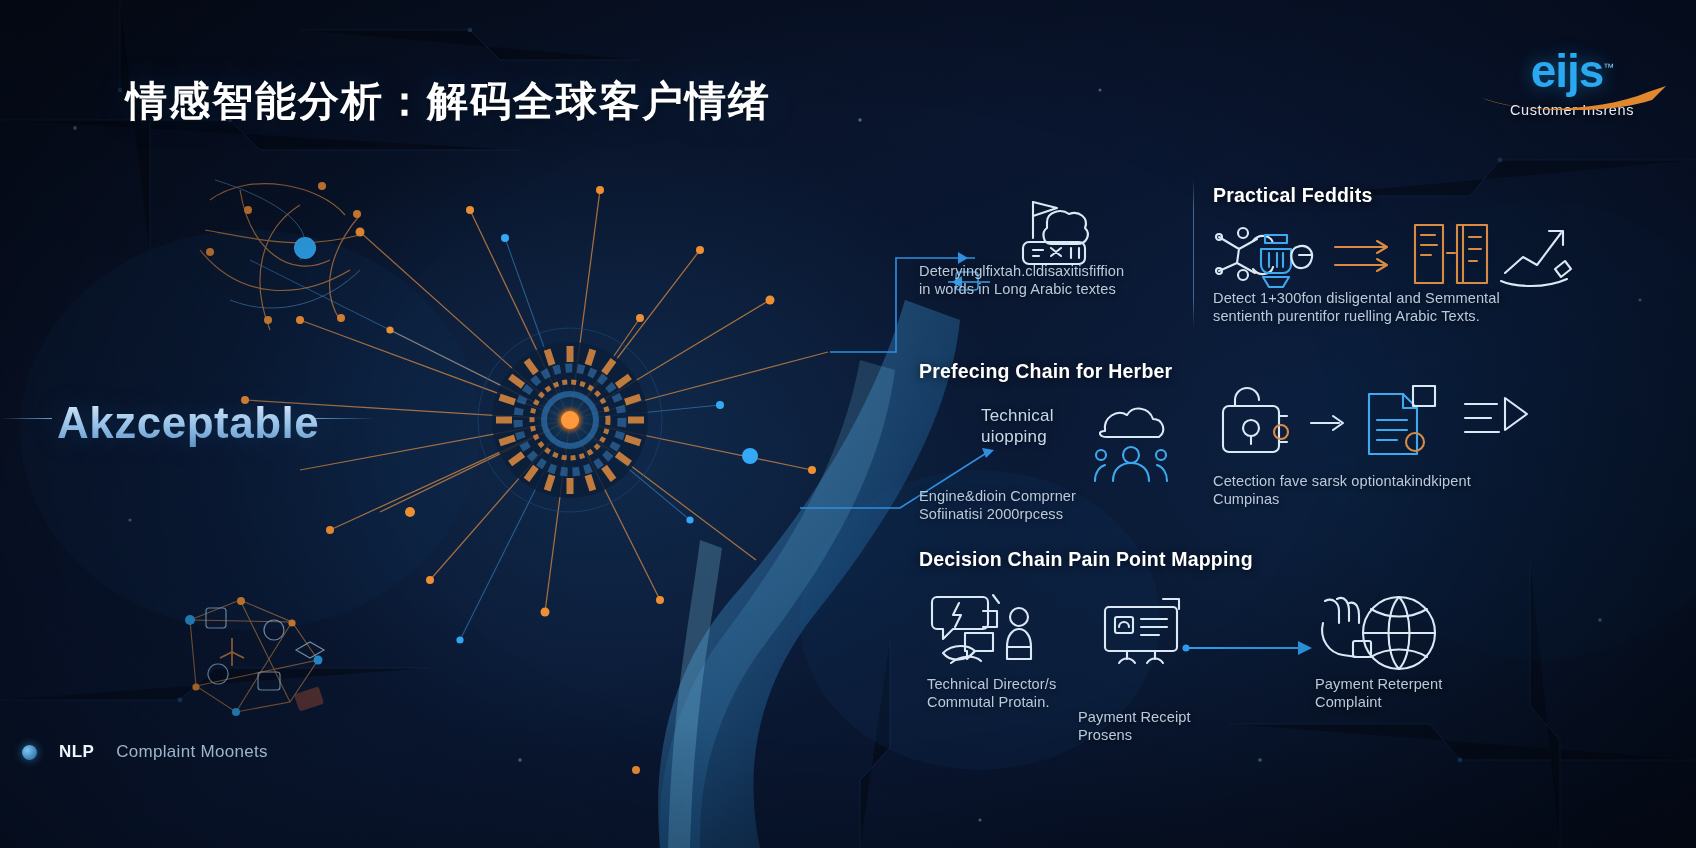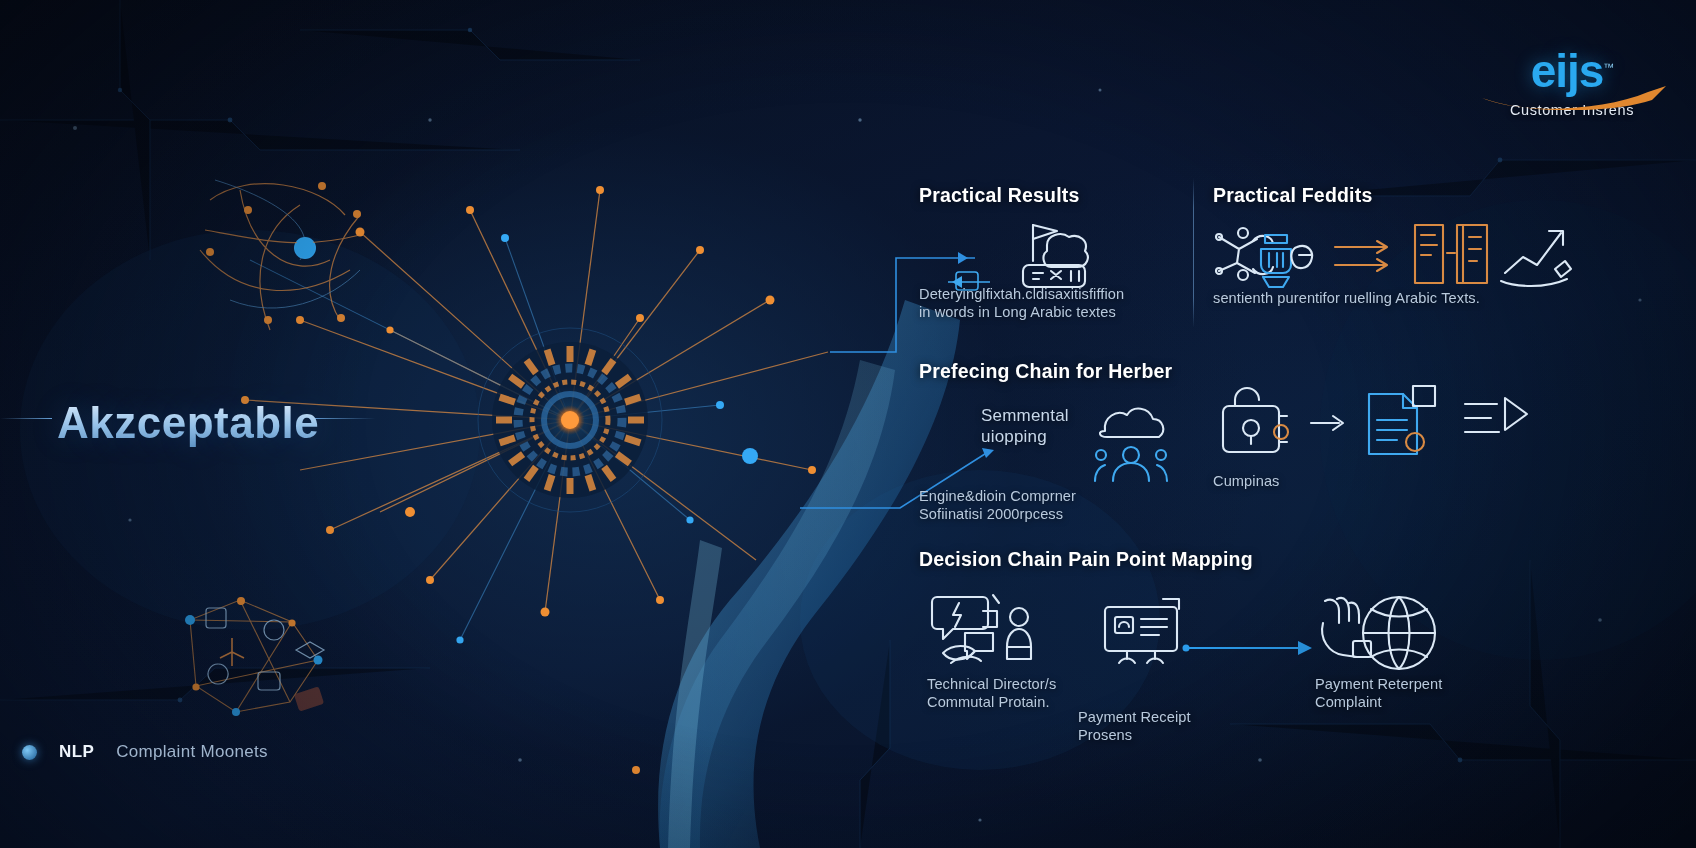--- a/index.html
+++ b/index.html
@@ -308,20 +308,21 @@
 
     <g>
       <path d="M1185 648 H1300" stroke="#2b9bea" stroke-width="2" fill="none"></path>
       <path d="M1298 641 l14 7 -14 7 z" fill="#2b9bea"></path>
       <circle cx="1186" cy="648" r="3.5" fill="#2b9bea"></circle>
     </g>
   </svg>
 
   <div class="vignette"></div>
 
+  <div class="title">情感智能分析：解码全球客户情绪</div>
 
   <div class="logo">
     <div class="logo-word">
       <span>eijs</span><span class="logo-tm">™</span>
     </div>
     <svg class="logo-swoosh" viewBox="0 0 190 26">
       <path d="M2 14 C40 30 120 28 168 8 L186 2 L172 16 C130 30 46 30 2 14 Z" fill="#e0872f"></path>
     </svg>
     <div class="logo-tag">Customer Insrens</div>
   </div>
@@ -334,21 +335,20 @@
     <span class="footer-dot"></span>
     <span class="footer-strong">NLP</span>
     <span class="footer-text">Complaint Moonets</span>
   </div>
 
   <div class="panel">
 
     <div class="divider" style="left:288px;top:10px;height:150px;"></div>
 
     <div class="sec" style="left:14px;top:16px;width:260px;">
-      <div class="sec-title">Practical Results</div>
       <div style="position:relative;height:78px;">
         <svg width="96" height="74" viewBox="0 0 96 74" style="position:absolute;left:84px;top:10px;">
           <path class="ico" d="M30 8 L30 44"></path>
           <path class="ico" d="M30 8 L54 14 L30 22"></path>
           <path class="ico" d="M44 28 C44 18 58 14 66 20 C76 16 86 24 82 34 C88 40 84 50 74 50 L48 50 C40 50 38 38 44 34 Z"></path>
           <rect class="ico" x="20" y="48" width="62" height="22" rx="6"></rect>
           <path class="ico" d="M30 56 h10 M30 62 h6 M48 54 l10 8 M58 54 l-10 8 M68 54 v10 M76 54 v10"></path>
         </svg>
       </div>
       <div class="sec-cap">Deteryinglfixtah.cldisaxitisfiffion</div>
@@ -402,27 +402,28 @@
 
         <svg width="80" height="72" viewBox="0 0 80 72" style="position:absolute;left:284px;top:10px;">
           <g class="ico">
             <path d="M8 56 L26 40 L40 48 L64 16"></path>
             <path d="M52 14 h14 v14"></path>
             <path d="M4 64 c14 6 44 8 66 -2"></path>
             <path d="M58 52 l10 -8 6 8 -10 8 z"></path>
           </g>
         </svg>
       </div>
+      <div class="sec-cap">Detect 1+300fon disligental and Semmental</div>
       <div class="sec-cap">sentienth purentifor ruelling Arabic Texts.</div>
     </div>
 
     <div class="sec" style="left:14px;top:192px;width:270px;">
       <div class="sec-title">Prefecing Chain for Herber</div>
       <div style="position:relative;height:104px;">
-        <div class="sub-label" style="position:absolute;left:62px;top:22px;">Semmental</div>
+        <div class="sub-label" style="position:absolute;left:62px;top:22px;">Technical</div>
         <div class="sub-label" style="position:absolute;left:62px;top:43px;">uiopping</div>
         <svg width="96" height="96" viewBox="0 0 96 96" style="position:absolute;left:164px;top:12px;">
           <g class="ico">
             <path d="M22 36 c-2 -14 12 -22 22 -16 c6 -10 22 -8 26 4 c10 0 14 12 6 18 l-52 0 c-8 0 -10 -6 -2 -6 z"></path>
           </g>
           <g class="ico-b">
             <circle cx="48" cy="60" r="8"></circle>
             <path d="M30 86 c0 -12 8 -18 18 -18 c10 0 18 6 18 18"></path>
             <path d="M22 70 c-6 2 -10 8 -10 16"></path>
             <path d="M74 70 c6 2 10 8 10 16"></path>
@@ -464,20 +465,21 @@
           </g>
           <circle cx="58" cy="60" r="9" class="ico-o"></circle>
         </svg>
         <svg width="76" height="66" viewBox="0 0 76 66" style="position:absolute;left:246px;top:12px;">
           <g class="ico">
             <path d="M6 12 h32 M6 26 h26 M6 40 h34"></path>
             <path d="M46 6 l22 16 -22 16 z"></path>
           </g>
         </svg>
       </div>
+      <div class="sec-cap">Cetection fave sarsk optiontakindkipent</div>
       <div class="sec-cap">Cumpinas</div>
     </div>
 
     <div class="sec" style="left:14px;top:380px;width:740px;">
       <div class="sec-title">Decision Chain Pain Point Mapping</div>
 
       <div style="position:relative;height:86px;margin-top:18px;">
         <svg width="118" height="86" viewBox="0 0 118 86" style="position:absolute;left:6px;top:0;">
           <g class="ico">
             <path d="M12 8 h46 a5 5 0 0 1 5 5 v22 a5 5 0 0 1 -5 5 h-30 l-10 10 v-10 h-6 a5 5 0 0 1 -5 -5 v-22 a5 5 0 0 1 5 -5 z"></path>

